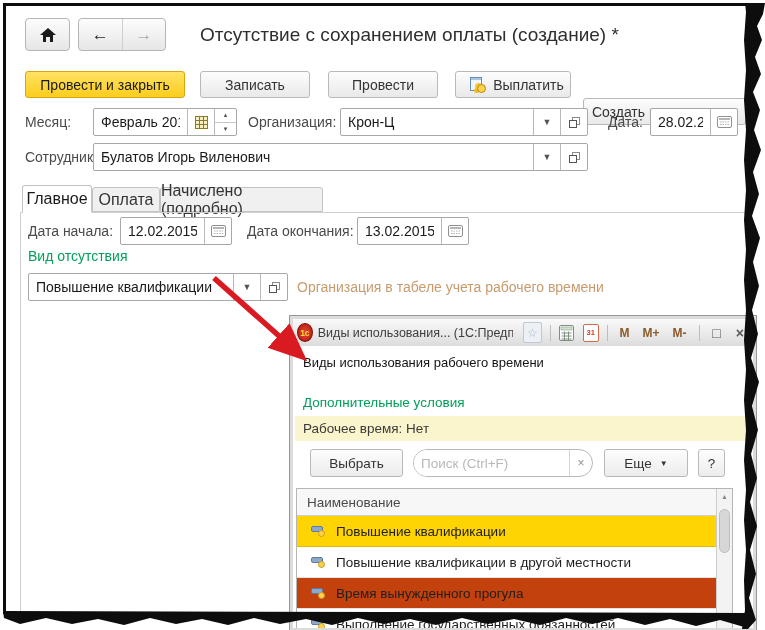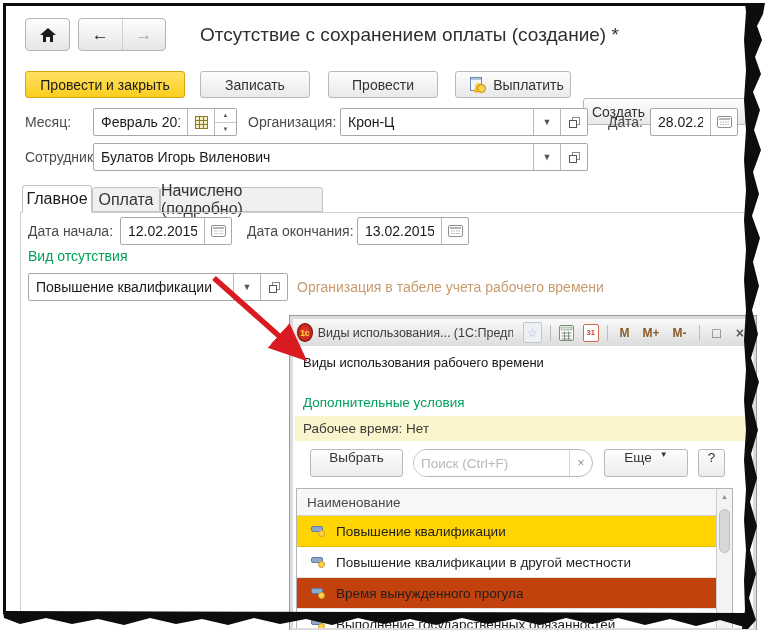--- a/index.html
+++ b/index.html
@@ -40,21 +40,21 @@
   .logo1c{width:17px;height:17px;border-radius:50%;background:radial-gradient(#e5473a,#b01708);
           border:1px solid #7d0f05;color:#ffd83d;font-size:8.5px;font-weight:bold;display:flex;align-items:center;justify-content:center;}
   .tb-ic{display:flex;align-items:center;justify-content:center;}
   .mem{font-size:12px;font-weight:bold;color:#8a5a2a;padding:0 4px;}
   .winctl{font-size:14px;font-weight:bold;color:#5a5a5a;padding:0 5px;}
   .tbsep{width:1px;height:16px;background:#bdbdbd;margin:0 3px;}
   .pbody{position:relative;background:#fff;height:calc(100% - 30px);overflow:hidden;}
   .pheading{font-size:13px;color:#141414;white-space:nowrap;}
   .green-sm{font-size:13.5px;color:#00a05b;white-space:nowrap;}
   .infobar{background:#fbf5cd;display:flex;align-items:center;padding:0 8px;font-size:13.5px;color:#3a3a3a;}
-  .pbtn{display:flex;align-items:flex-start;justify-content:center;gap:8px;height:28px;
+  .pbtn{display:flex;align-items:center;justify-content:center;gap:8px;height:28px;
         background:linear-gradient(#fdfdfd,#ececec);border:1px solid #b9b9b9;border-radius:3px;font-size:13.5px;color:#333;}
   .search{display:flex;height:28px;border:1px solid #b9b9b9;border-radius:3px;background:#fff;overflow:hidden;}
   .search input{flex:1;border:none;outline:none;padding:0 7px;font-size:13.5px;color:#333;min-width:0;
         font-family:"Liberation Sans",sans-serif;}
   .search input::placeholder{color:#b8b8b8;}
   .search .clr{width:22px;border-left:1px solid #d5d5d5;display:flex;align-items:center;justify-content:center;color:#909090;font-size:12px;}
   .ltable{border:1px solid #b5b5b5;background:#fff;}
   .lhead{height:26px;display:flex;align-items:center;padding:0 10px;background:#f7f7f7;border-bottom:1px solid #cfcfcf;
          font-size:13.5px;color:#4a4a4a;}
   .lrow{height:30px;display:flex;align-items:center;gap:9px;padding:0 0 0 14px;border-bottom:1px solid #e3e3e3;

